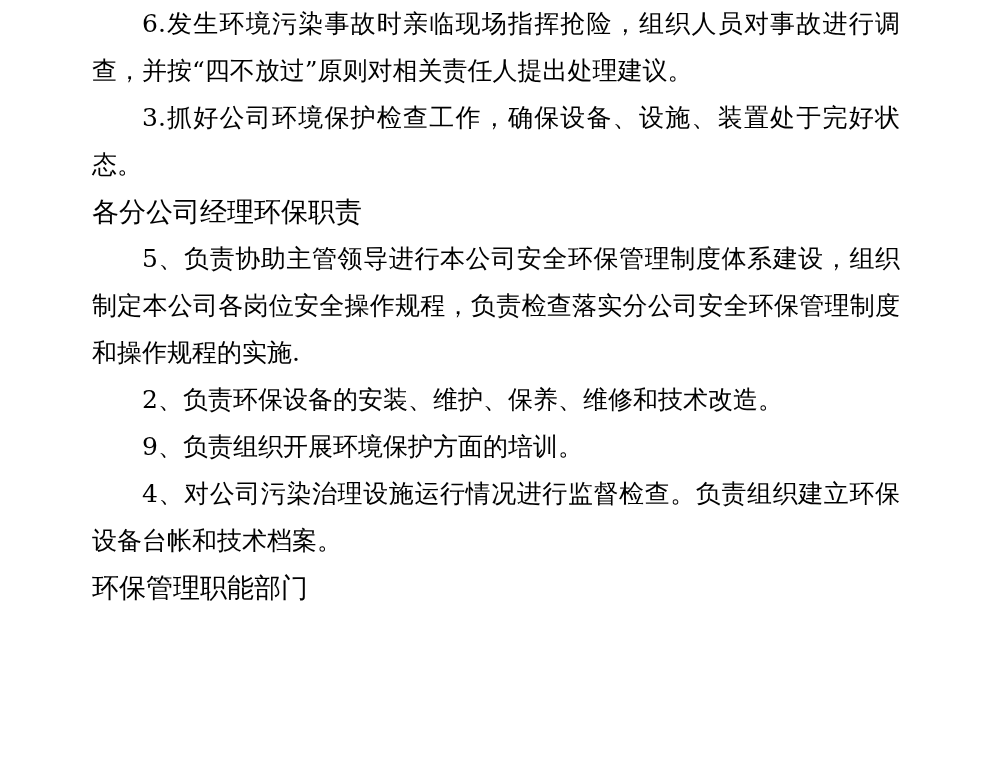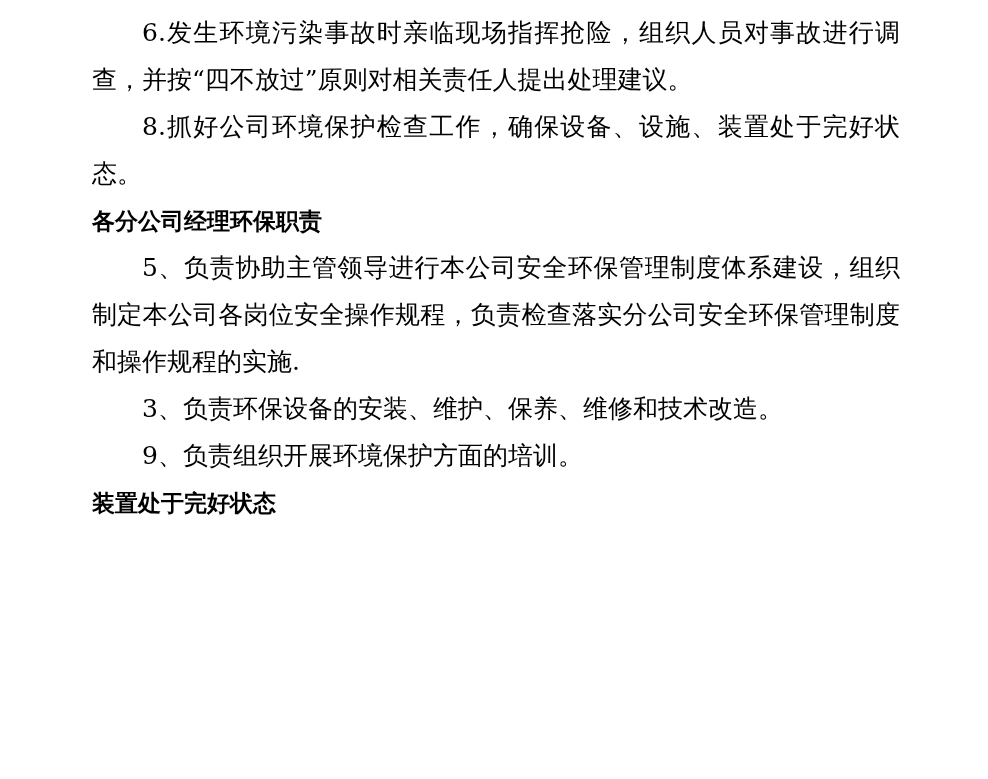--- a/index.html
+++ b/index.html
@@ -11,51 +11,52 @@
     width: 988px;
     height: 779px;
     overflow: hidden;
     font-family: "DejaVu Serif", "Liberation Serif", serif;
     color: #000000;
   }
   .page {
     width: 988px;
     height: 668px;
     box-sizing: border-box;
-    padding: 9px 88px 0 92px;
+    padding: 0 88px 0 92px;
     position: relative;
   }
   .para {
     font-size: 25px;
     line-height: 47px;
     text-align: justify;
     text-justify: inter-ideograph;
     margin: 0;
     white-space: pre-wrap;
   }
   .indent {
     text-indent: 2em;
   }
   .heading {
-    font-size: 23px;
+    font-size: 27px;
     line-height: 47px;
-    font-weight: bold;
+    font-weight: normal;
     margin: 0;
     white-space: pre-wrap;
   }
   .block {
     margin: 0;
   }
 </style>
 </head>
 <body>
 
 <div class="page">
   <div class="block">
     <p class="para indent">6.发生环境污染事故时亲临现场指挥抢险，组织人员对事故进行调查，并按“四不放过”原则对相关责任人提出处理建议。</p>
-    <p class="para indent">8.抓好公司环境保护检查工作，确保设备、设施、装置处于完好状态。</p>
+    <p class="para indent">3.抓好公司环境保护检查工作，确保设备、设施、装置处于完好状态。</p>
     <p class="heading">各分公司经理环保职责</p>
     <p class="para indent">5、负责协助主管领导进行本公司安全环保管理制度体系建设，组织制定本公司各岗位安全操作规程，负责检查落实分公司安全环保管理制度和操作规程的实施.</p>
-    <p class="para indent">3、负责环保设备的安装、维护、保养、维修和技术改造。</p>
+    <p class="para indent">2、负责环保设备的安装、维护、保养、维修和技术改造。</p>
     <p class="para indent">9、负责组织开展环境保护方面的培训。</p>
-    <p class="heading">装置处于完好状态</p>
+    <p class="para indent">4、对公司污染治理设施运行情况进行监督检查。负责组织建立环保设备台帐和技术档案。</p>
+    <p class="heading">环保管理职能部门</p>
   </div>
 </div>
 
 </body></html>

